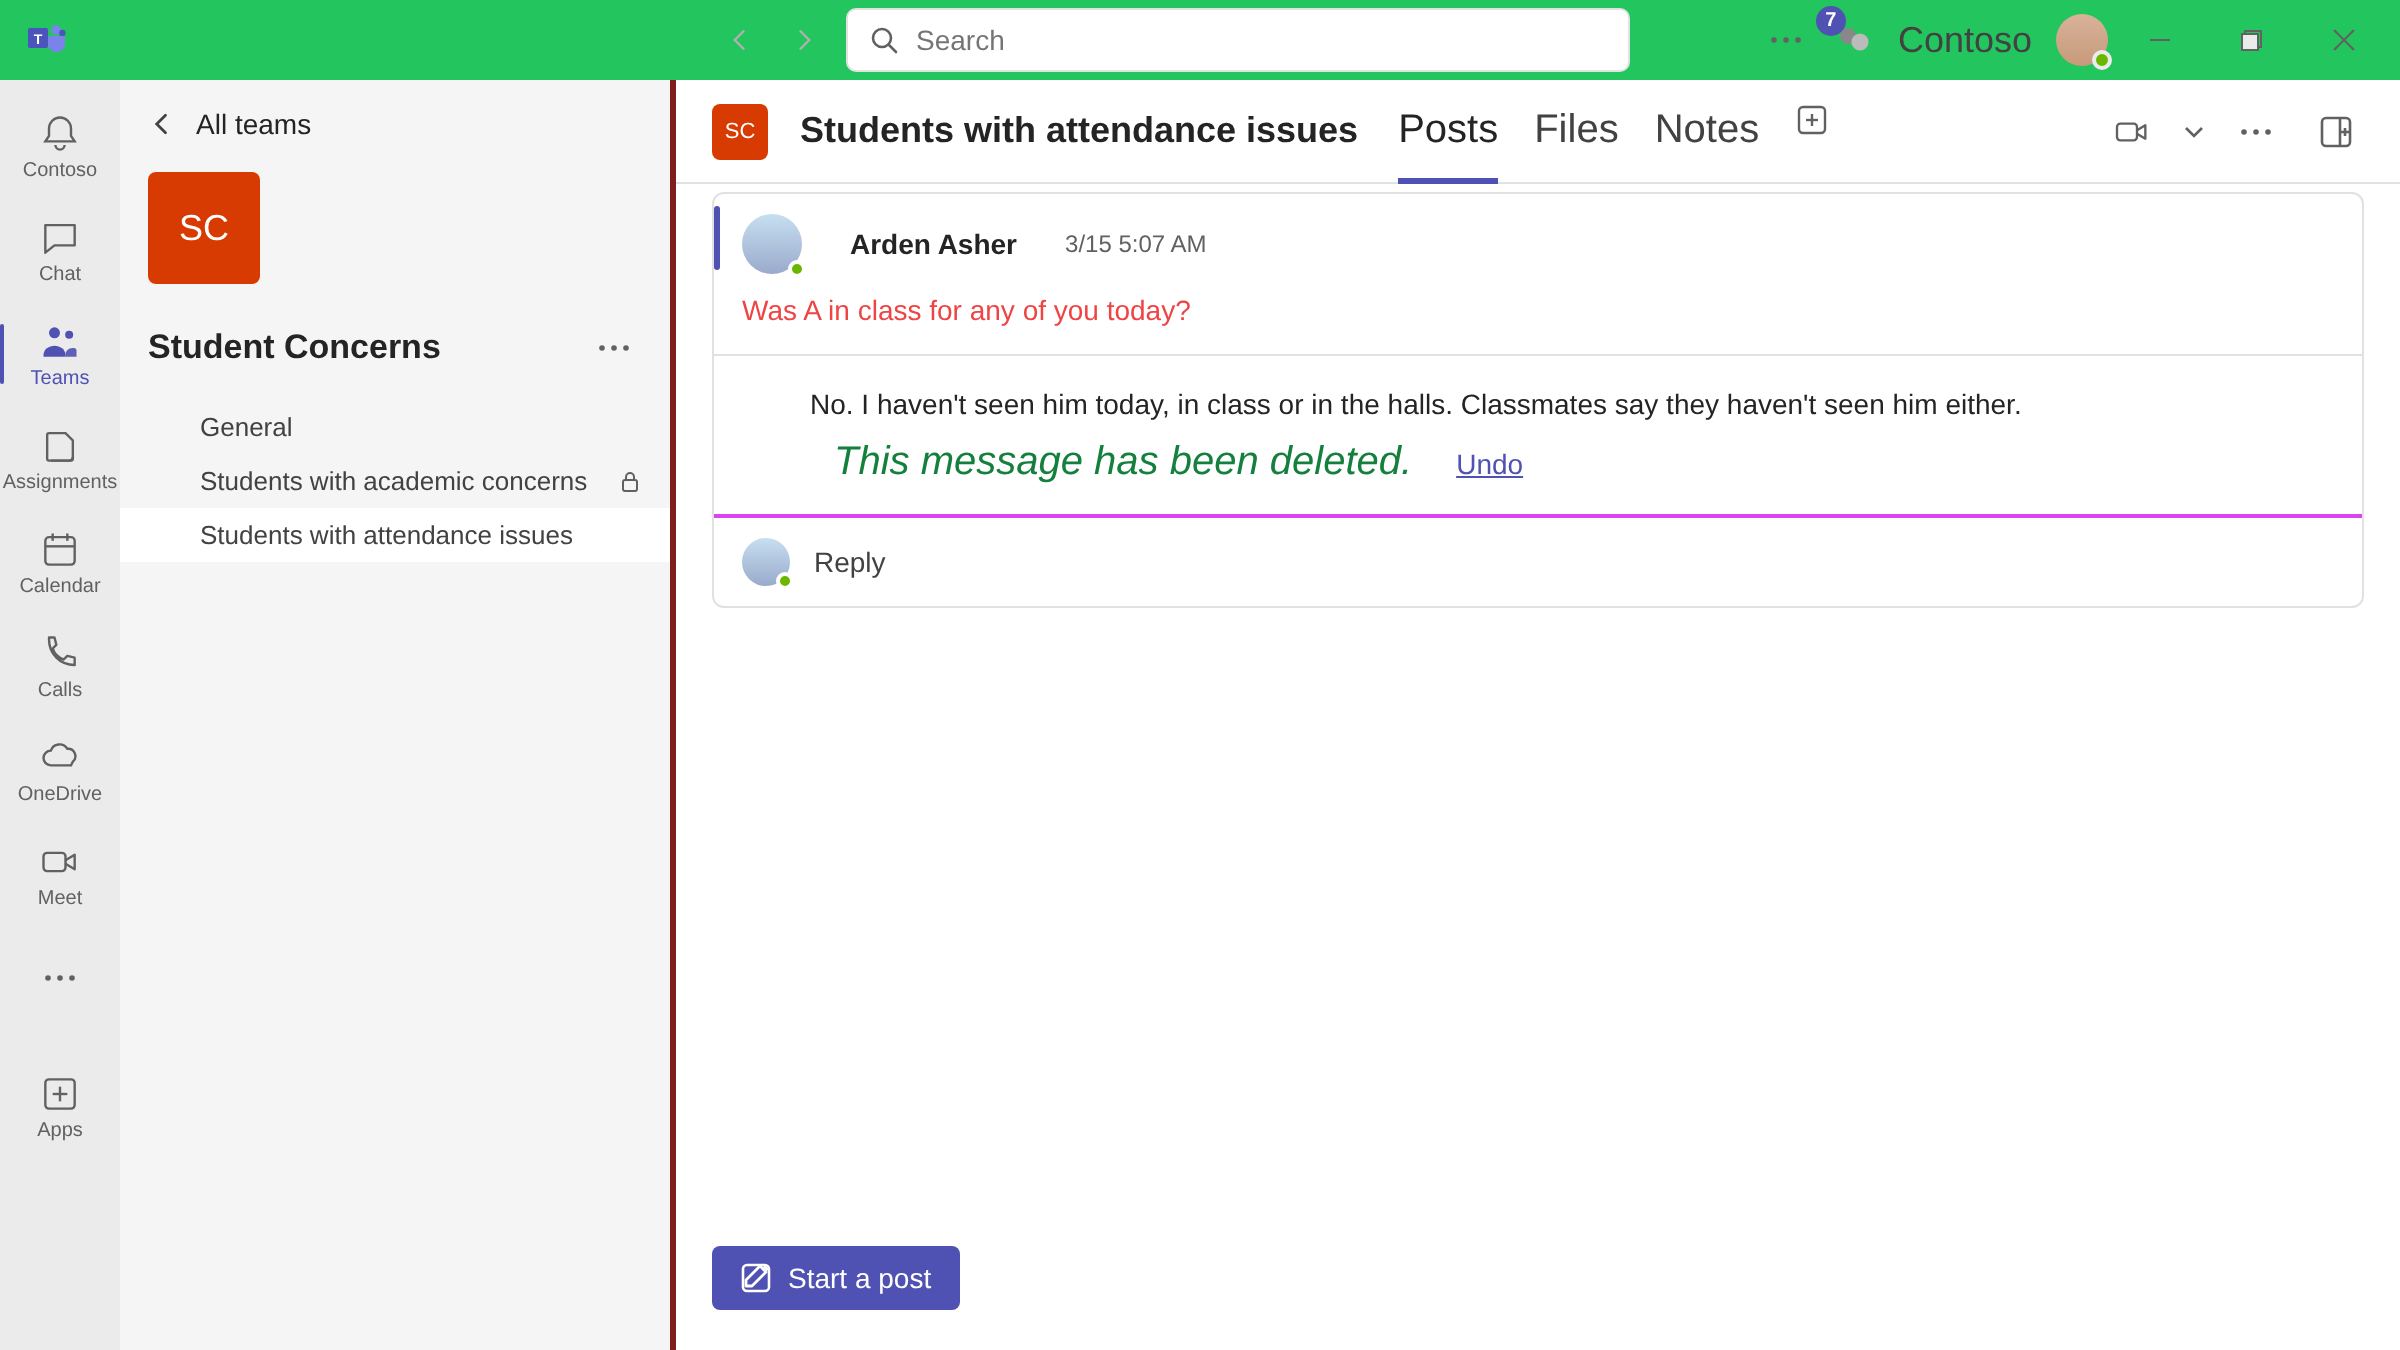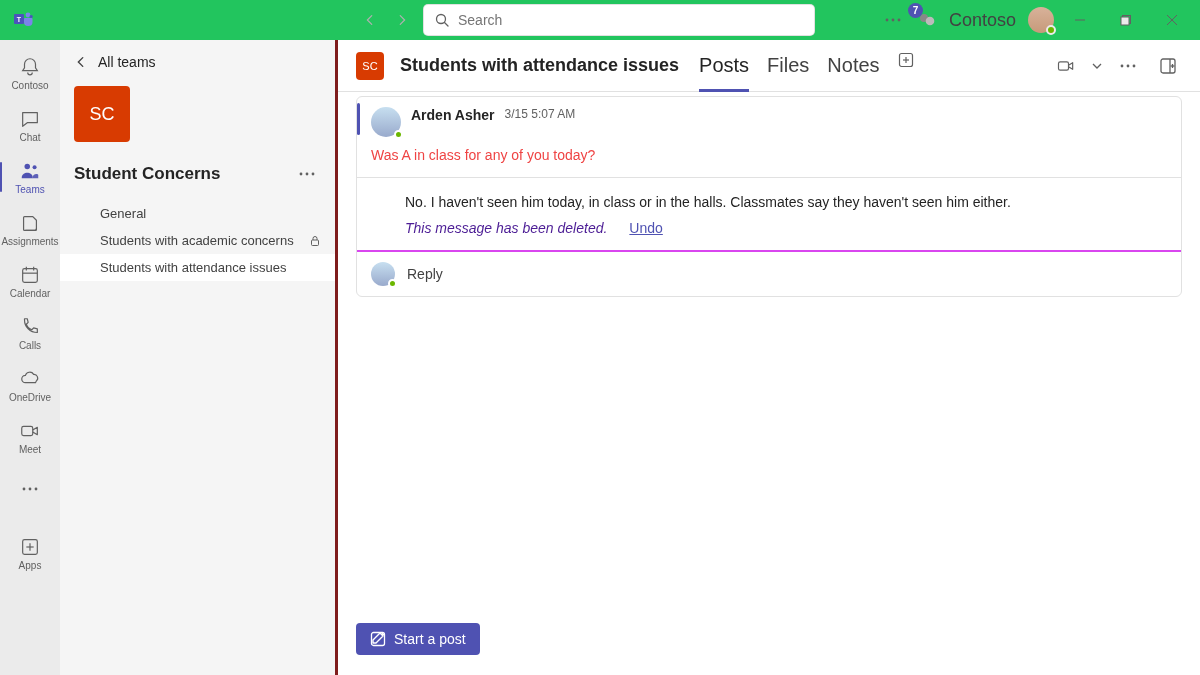--- a/index.html
+++ b/index.html
@@ -49,33 +49,33 @@
   .chanhead .tile-sm { width:28px; height:28px; background:#d83b01; color:#fff; border-radius:4px; display:flex; align-items:center; justify-content:center; font-size:11px; }
   .chanhead h1 { font-size:18px; font-weight:700; color:#242424; }
   .tabs { display:flex; gap:18px; margin-left:4px; }
   .tab { font-size:20px; color:#424242; padding: 14px 0 12px 0; border-bottom: 3px solid transparent; cursor:pointer; }
   .tab.active { color:#242424; border-bottom-color:#4f52b2; }
   .chan-actions { margin-left:auto; display:flex; align-items:center; gap:12px; color:#424242; }
 
   .thread-area { flex:1; overflow:auto; padding: 4px 0 16px 0; }
   .post { margin: 0 18px 0 18px; border:1px solid #e1e1e1; border-radius:6px; background:#fff; position:relative; }
   .post-strip { position:absolute; left:0; top:6px; bottom:auto; height:32px; width:3px; background:#4f52b2; border-radius:2px; }
-  .post-head { display:flex; align-items:flex-start; gap:10px; padding: 10px 14px 0 14px; }
+  .post-head { display:flex; align-items:center; gap:24px; padding: 10px 14px 0 14px; }
   .avatar-msg { width:30px; height:30px; border-radius:50%; background:linear-gradient(#c7dff0,#9ac); position:relative; }
   .avatar-msg.c2 { background:linear-gradient(#e0c7b0,#c7a080); }
   .avatar-msg .presence-sm { position:absolute; right:-2px; bottom:-2px; width:9px; height:9px; border-radius:50%; background:#6bb700; border:2px solid #fff; }
   .author { font-size:14px; font-weight:600; color:#242424; }
   .timestamp { font-size:12px; color:#616161; }
   .post-body { padding: 10px 14px 14px 14px; font-size:14px; color:#ef4444; }
   .reply { border-top:1px solid #e1e1e1; padding: 10px 14px 10px 14px; }
   .reply-head { display:flex; align-items:center; gap:10px; }
   .reply-head .avatar-msg { width:24px; height:24px; }
   .reply-body { font-size:14px; color:#242424; padding: 6px 0 0 34px; }
   .deleted-row { padding: 10px 0 4px 34px; display:flex; align-items:center; gap:22px; }
-  .deleted-msg { font-size:14px; font-style:italic; color:#4c1d95; }
+  .deleted-msg { font-size:20px; font-style:italic; color:#15803d;margin-left:12px; }
   .undo { color:#4f52b2; text-decoration:underline; font-size:14px; cursor:pointer; }
   .reply-box { border-top:2px solid #d946ef; padding:10px 14px; display:flex; align-items:center; gap:12px; cursor:pointer; }
   .reply-box .avatar-msg { width:24px; height:24px; }
   .reply-label { font-size:14px; color:#424242; }
 
   .composer { padding: 12px 18px 20px 18px; }
   .startpost { background:#4f52b2; color:#fff; border:none; border-radius:4px; padding:8px 14px; font-size:14px; display:flex; align-items:center; gap:8px; cursor:pointer; }
 
   svg { display:block; }
 </style>

